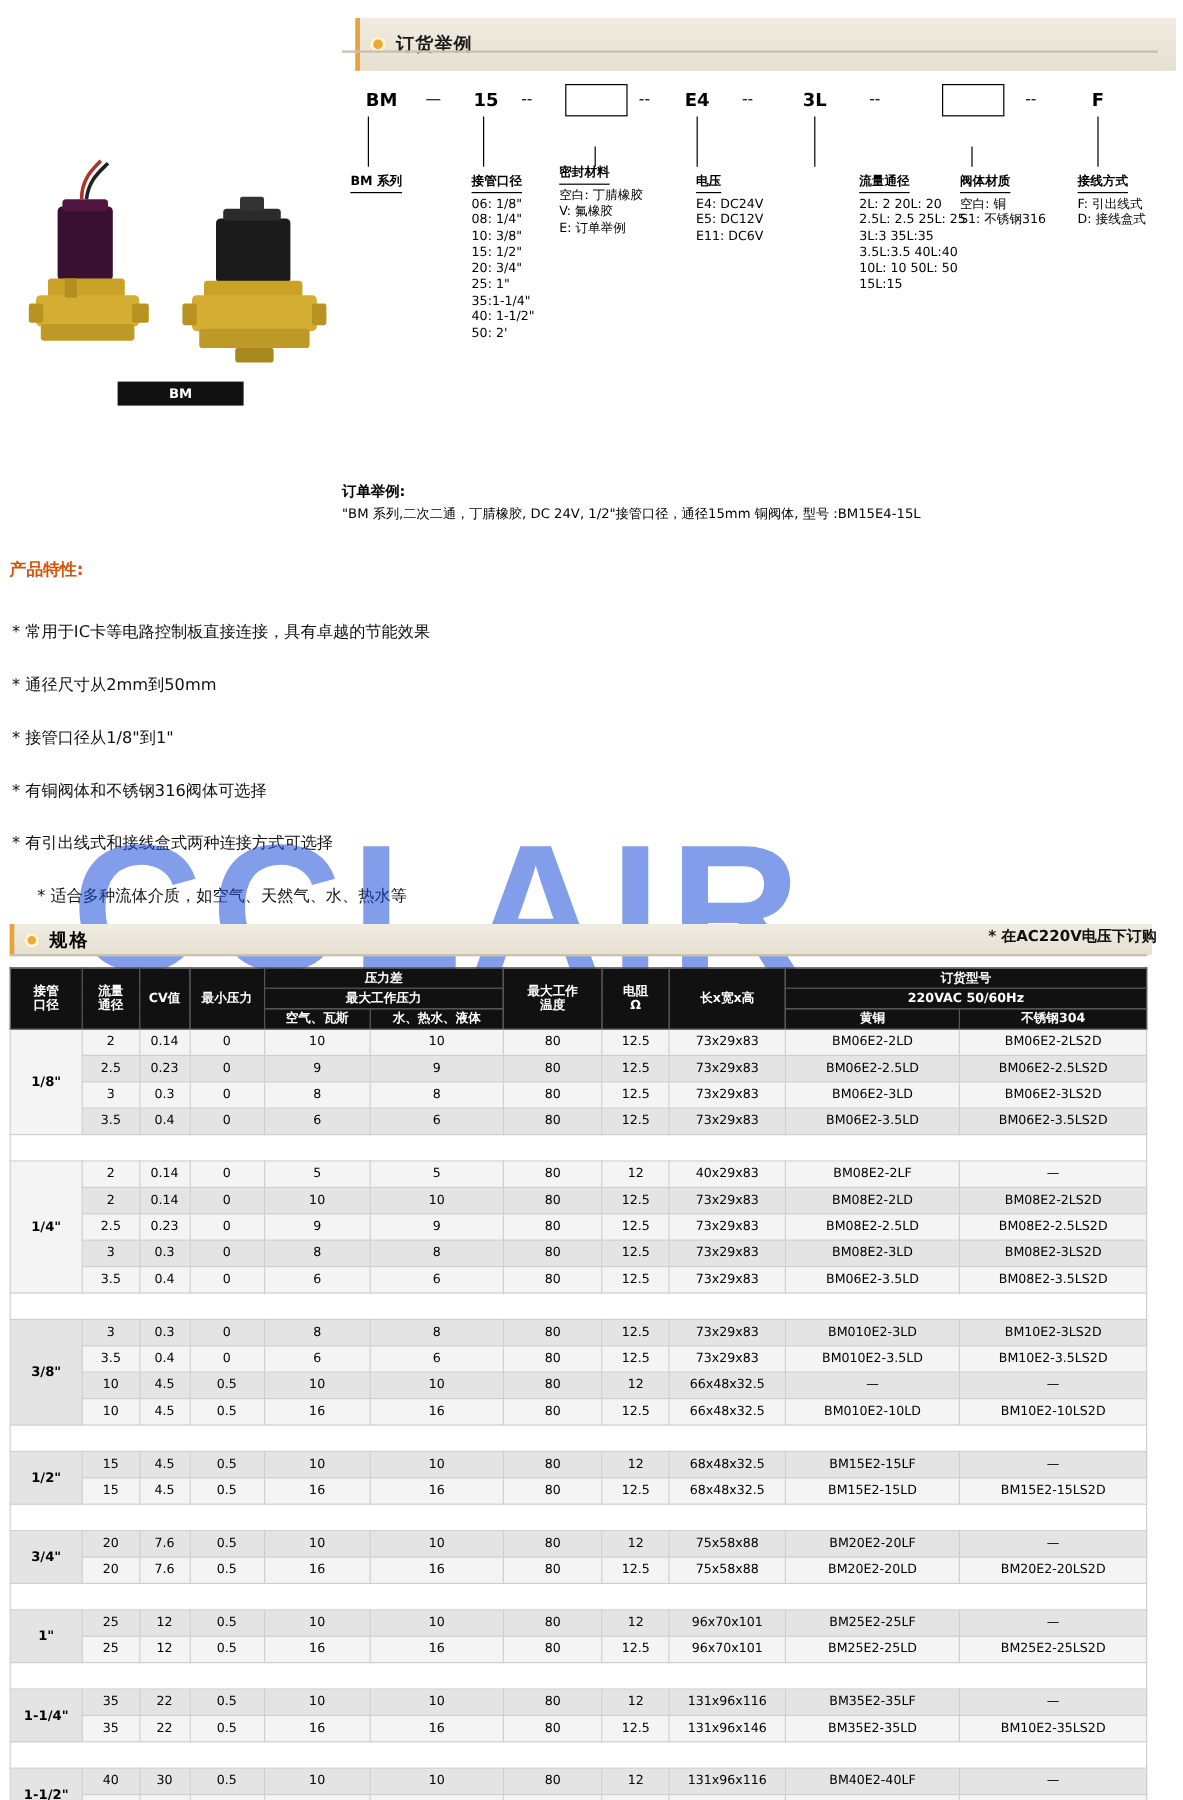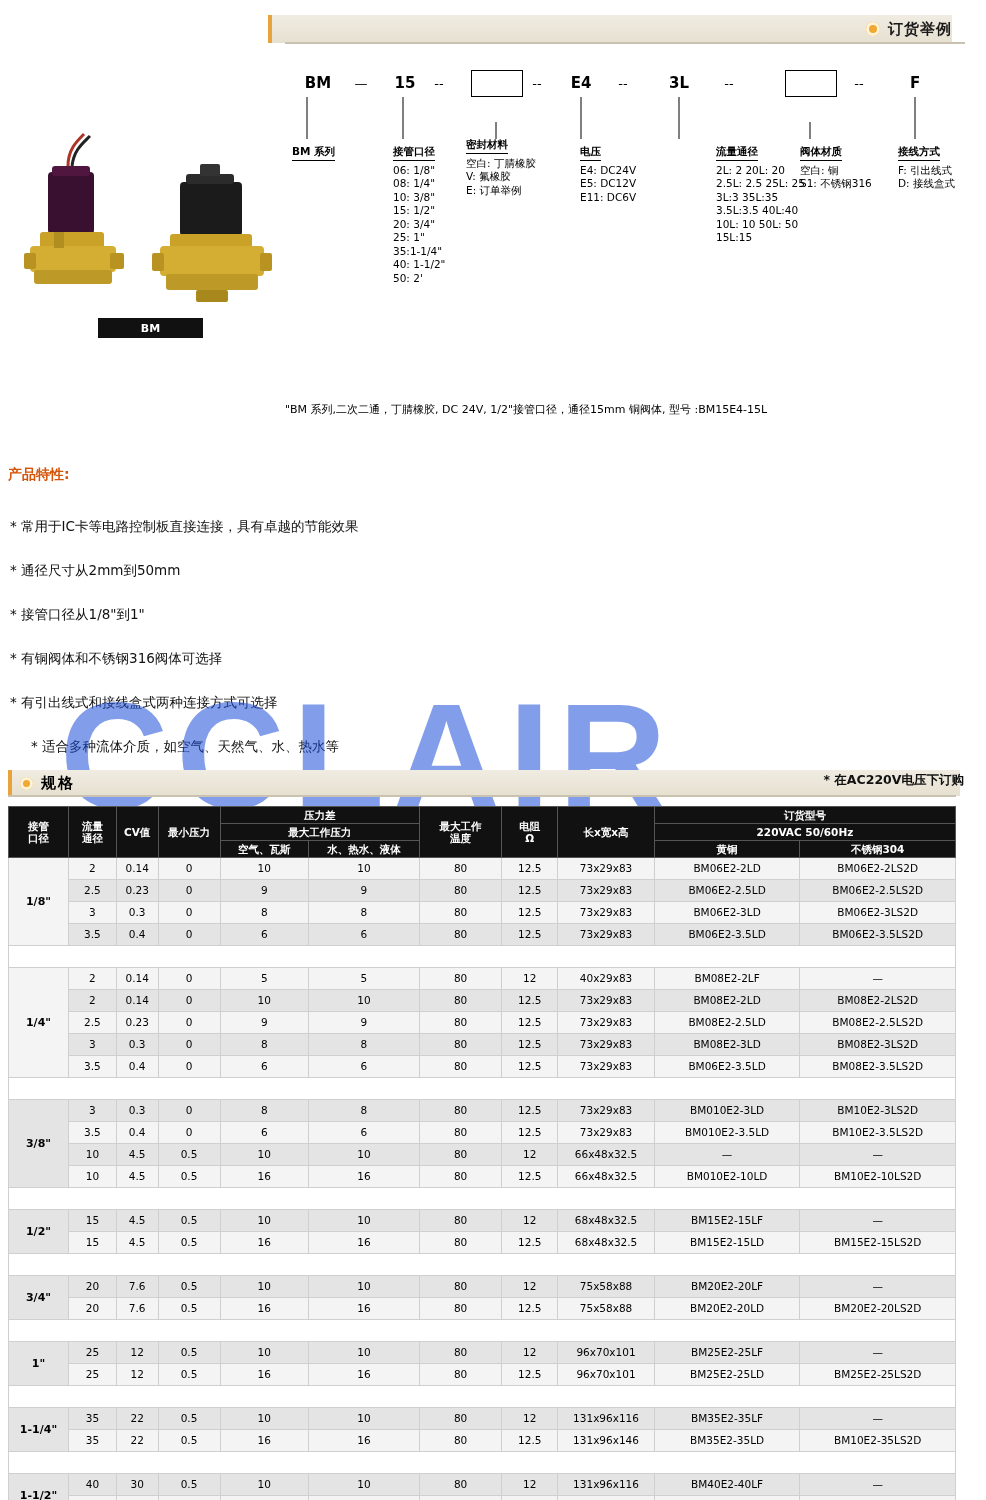--- a/index.html
+++ b/index.html
@@ -5,24 +5,24 @@
   html,body{margin:0;padding:0;}
   body{
     width:986px;height:1500px;position:relative;
     background:#ffffff;
     font-family:"DejaVu Sans","Liberation Sans",sans-serif;
     font-size:12px;color:#000;
     overflow:hidden;
   }
   
   .order-head{
-    position:absolute;left:268px;top:15px;width:680px;height:28px;
+    position:absolute;left:296px;top:15px;width:680px;height:44px;
     background:linear-gradient(to bottom,#f0ece2,#e6e0d0);
     border-left:4px solid #e8a33d;
-    display:flex;align-items:center;justify-content:flex-end;
+    display:flex;align-items:center;
   }
   .order-head .dot{
     width:14px;height:14px;border-radius:50%;
     background:#f0a830;margin-left:8px;margin-right:8px;
     box-shadow:inset 0 0 0 3px #fff3d8;
   }
   .order-head .ttl{font-size:15px;font-weight:bold;color:#1a1a1a;letter-spacing:1px;}
   .order-underline{position:absolute;left:285px;top:42px;width:680px;height:2px;background:#c9c2b0;}
 
   
@@ -206,20 +206,21 @@
       <rect x="142" y="133" width="12" height="18" rx="2" fill="#b99321"></rect>
       <rect x="250" y="133" width="12" height="18" rx="2" fill="#b99321"></rect>
       <rect x="156" y="154" width="92" height="16" rx="3" fill="#bd9a28"></rect>
       <rect x="186" y="170" width="32" height="12" rx="2" fill="#a8871c"></rect>
     </g>
   </svg>
 </div>
 <div class="bm-label">BM</div>
 
 <div class="order-note">
+  <div><b>订单举例:</b></div>
   <div class="small">"BM 系列,二次二通，丁腈橡胶, DC 24V, 1/2"接管口径，通径15mm 铜阀体, 型号 :BM15E4-15L</div>
 </div>
 
 <div class="sec-title" style="left:8px;top:466px;">产品特性:</div>
 <div class="feat" style="left:10px;top:518px;">* 常用于IC卡等电路控制板直接连接，具有卓越的节能效果</div>
 <div class="feat" style="left:10px;top:562px;">* 通径尺寸从2mm到50mm</div>
 <div class="feat" style="left:10px;top:606px;">* 接管口径从1/8"到1"</div>
 <div class="feat" style="left:10px;top:650px;">* 有铜阀体和不锈钢316阀体可选择</div>
 <div class="feat" style="left:10px;top:694px;">* 有引出线式和接线盒式两种连接方式可选择</div>
 <div class="feat" style="left:10px;top:738px;margin-left:21px;">* 适合多种流体介质，如空气、天然气、水、热水等</div>

